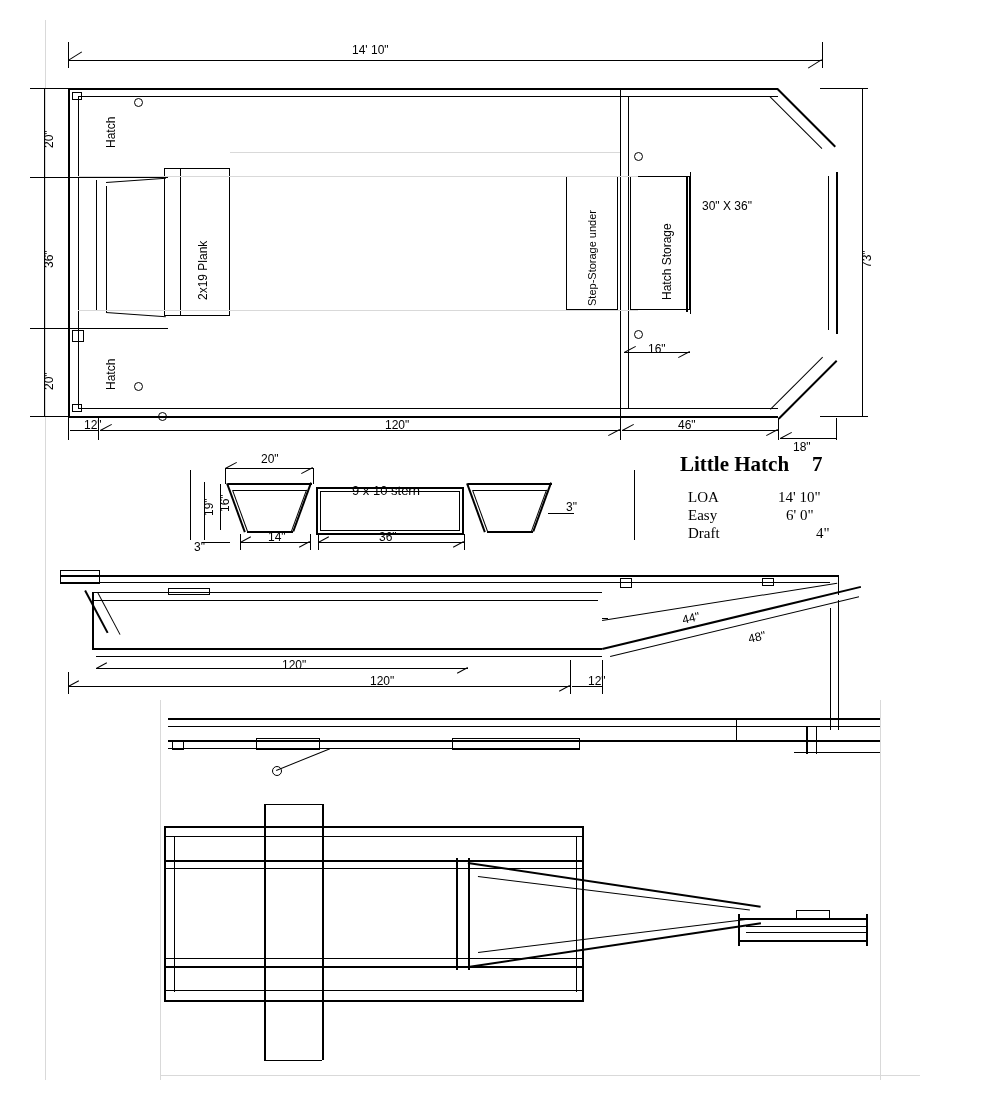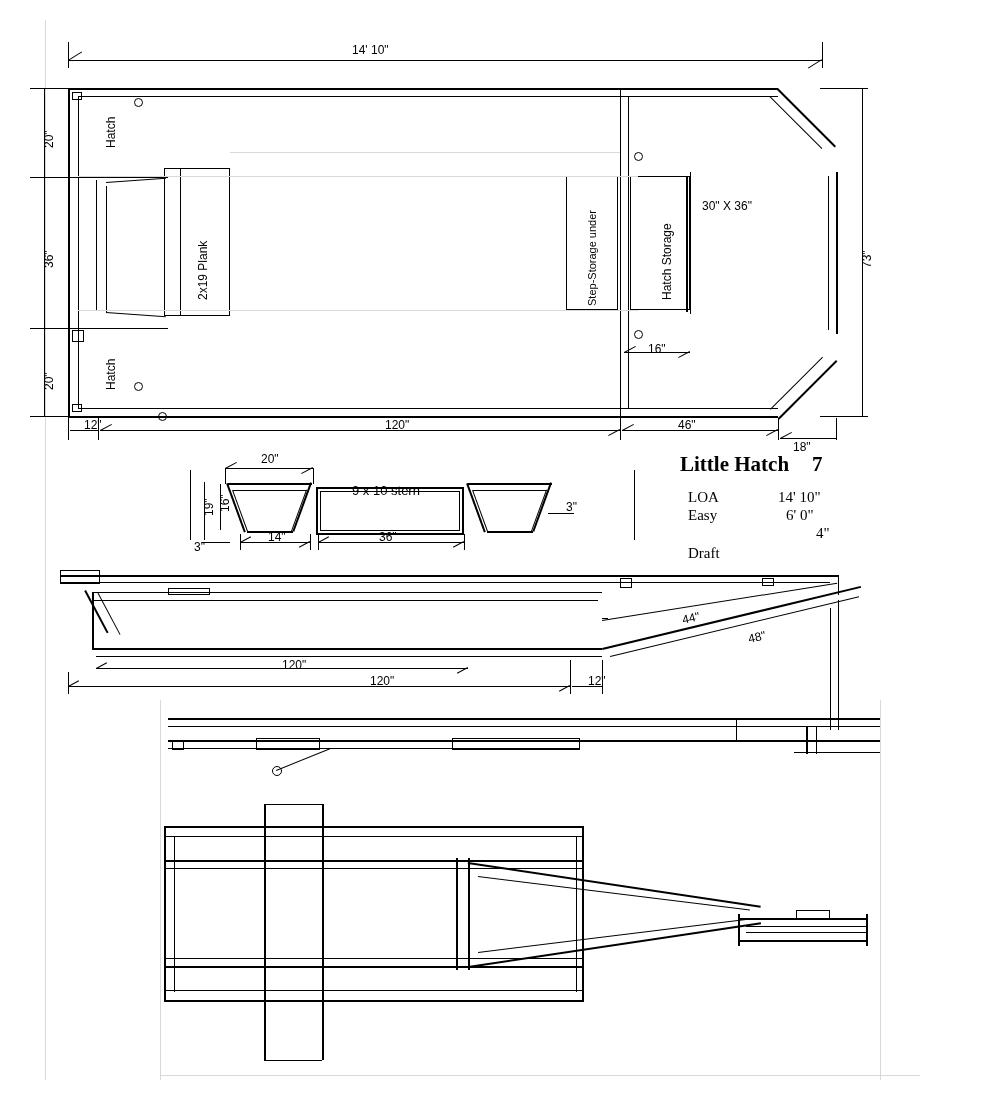--- a/index.html
+++ b/index.html
@@ -187,21 +187,21 @@
   <div class="ln v" style="left:318px;top:534px;height:16px;"></div>
   <div class="ln v" style="left:464px;top:534px;height:16px;"></div>
 
   <div class="title" style="left:680px;top:452px;">Little Hatch</div>
   <div class="title" style="left:812px;top:452px;">7</div>
 
   <div class="spec" style="left:688px;top:489px;">LOA</div>
   <div class="spec" style="left:778px;top:489px;">14' 10"</div>
   <div class="spec" style="left:688px;top:507px;">Easy</div>
   <div class="spec" style="left:786px;top:507px;">6' 0"</div>
-  <div class="spec" style="left:688px;top:525px;margin-top:20px;">Draft</div>
+  <div class="spec" style="left:688px;top:525px;">Draft</div>
   <div class="spec" style="left:816px;top:525px;">4"</div>
 
   <div class="ln h2" style="left:60px;top:575px;width:778px;"></div>
   <div class="ln h" style="left:60px;top:582px;width:770px;"></div>
   <div class="ln h" style="left:92px;top:592px;width:510px;"></div>
   <div class="ln h" style="left:92px;top:600px;width:506px;"></div>
   <div class="ln h2" style="left:92px;top:648px;width:510px;"></div>
   <div class="ln h" style="left:96px;top:656px;width:506px;"></div>
   <div class="ln v2" style="left:92px;top:592px;height:58px;"></div>
 

